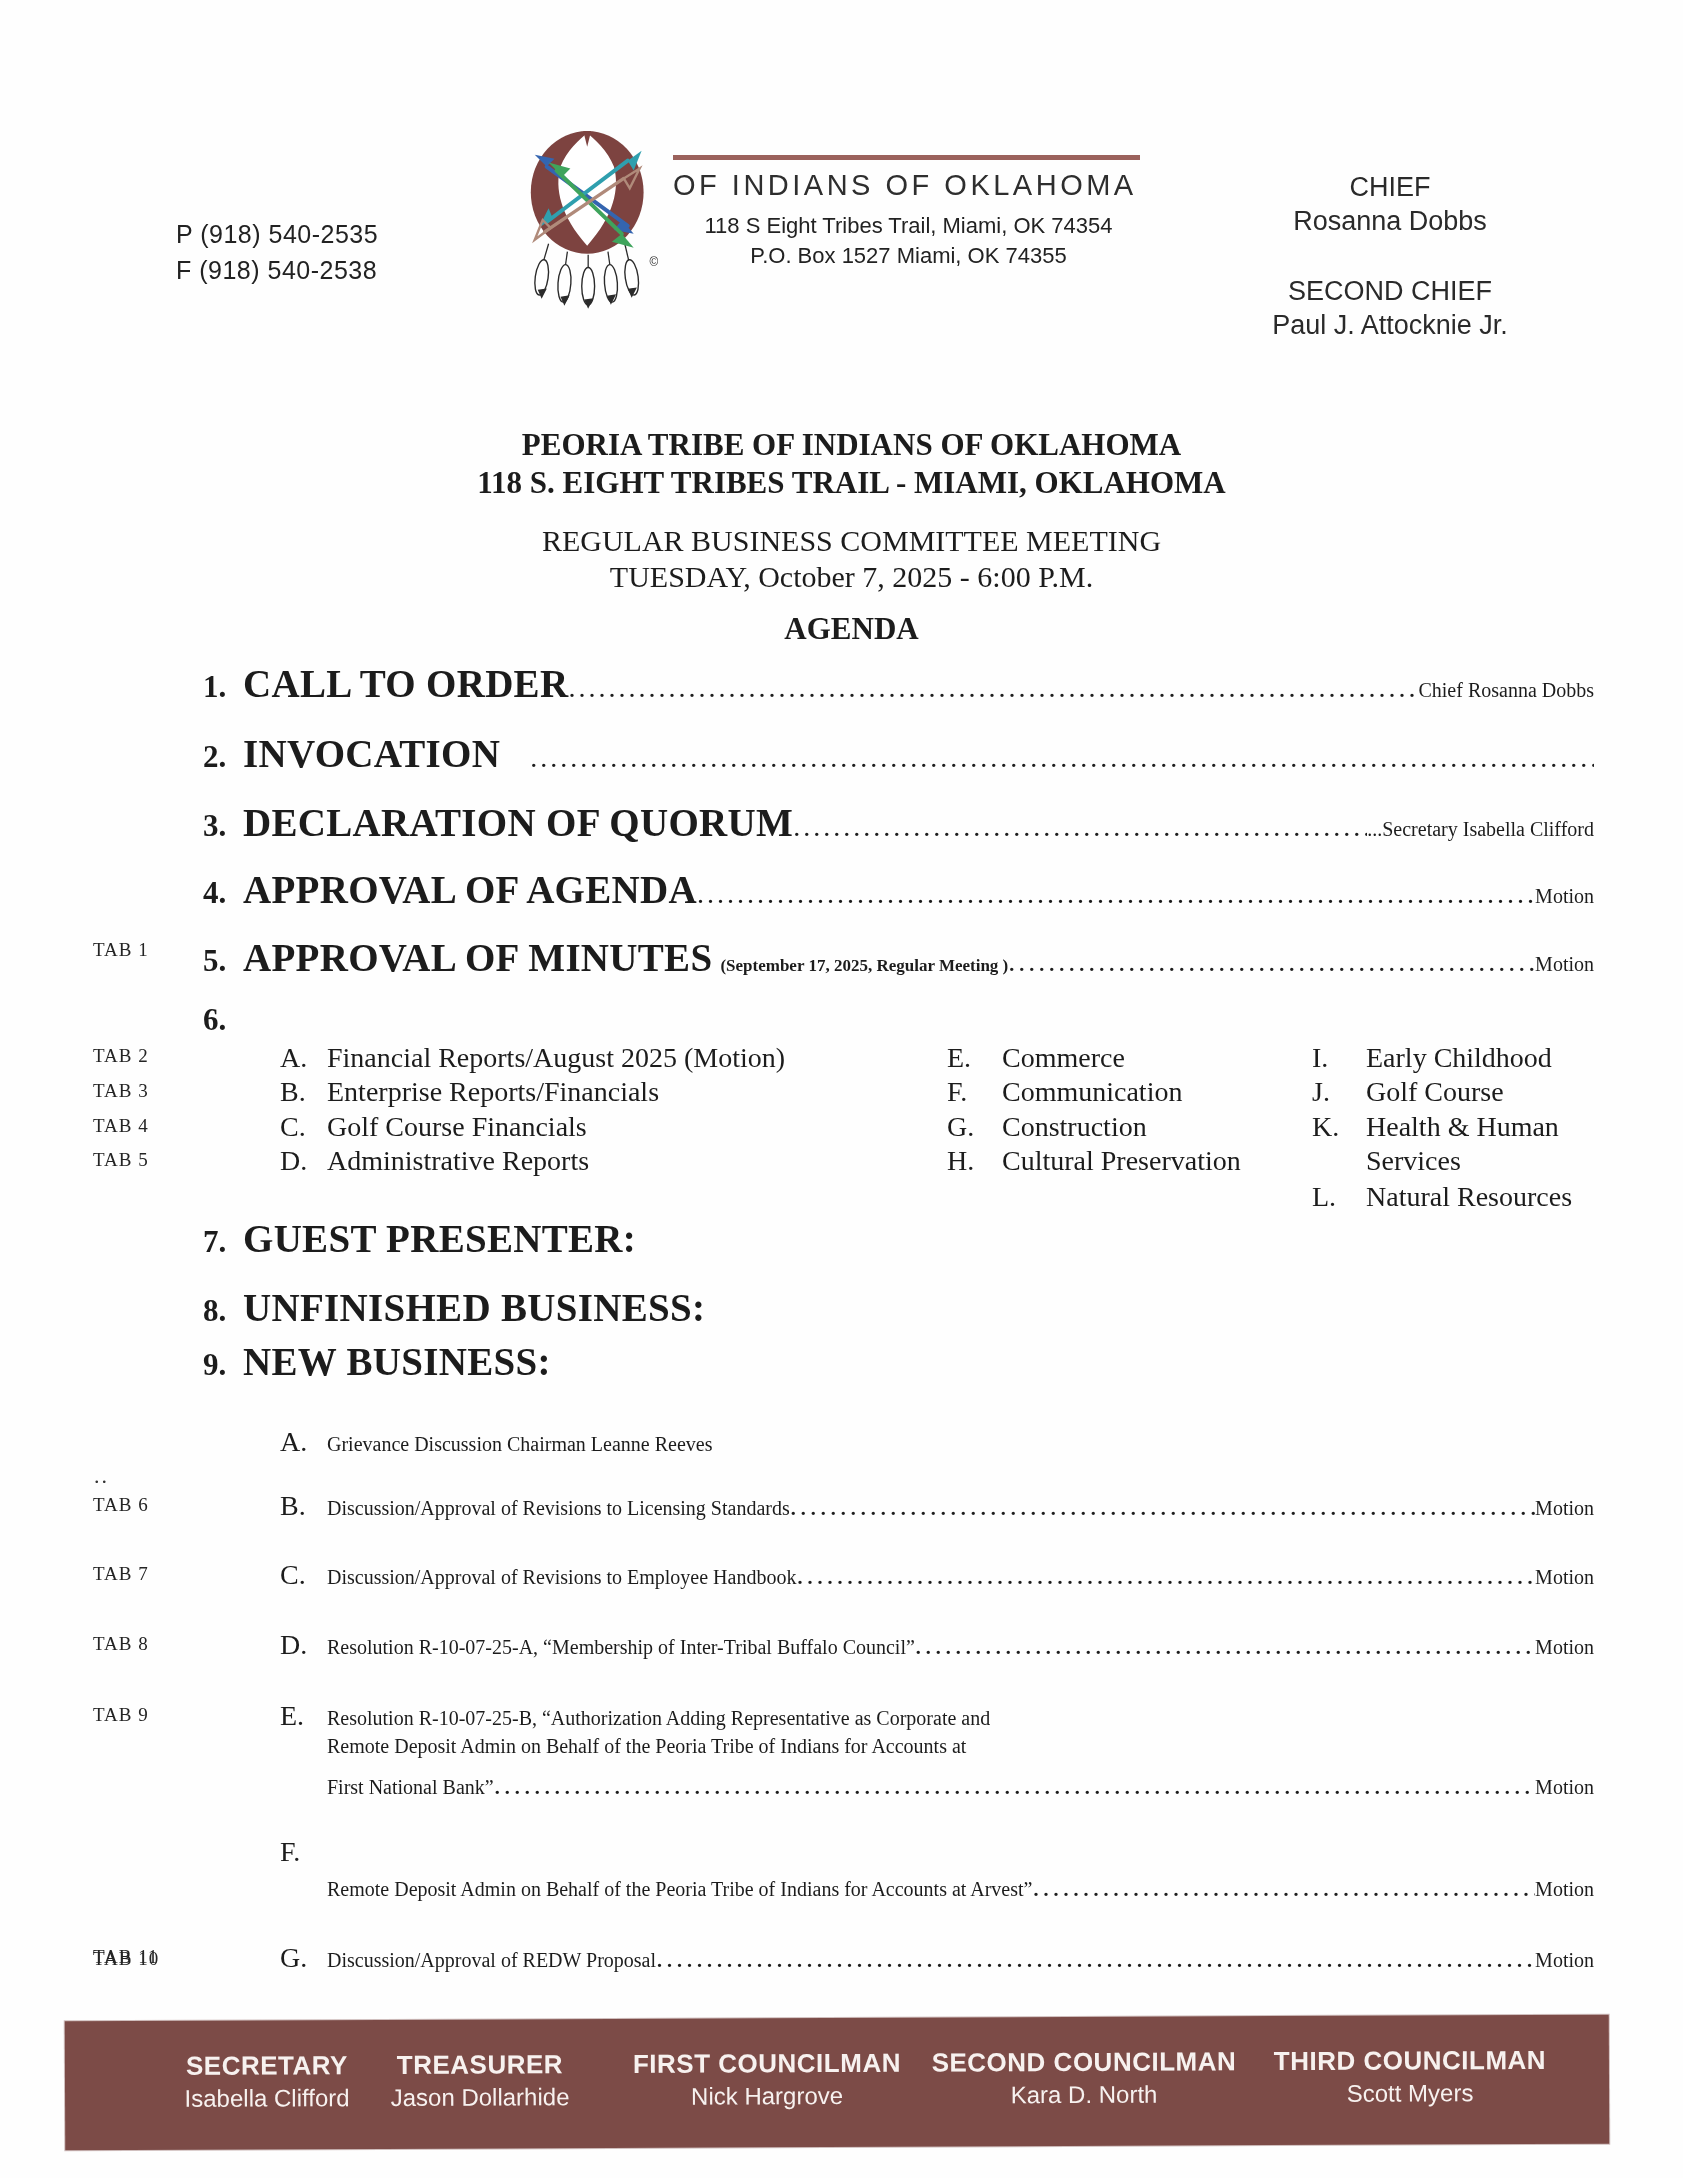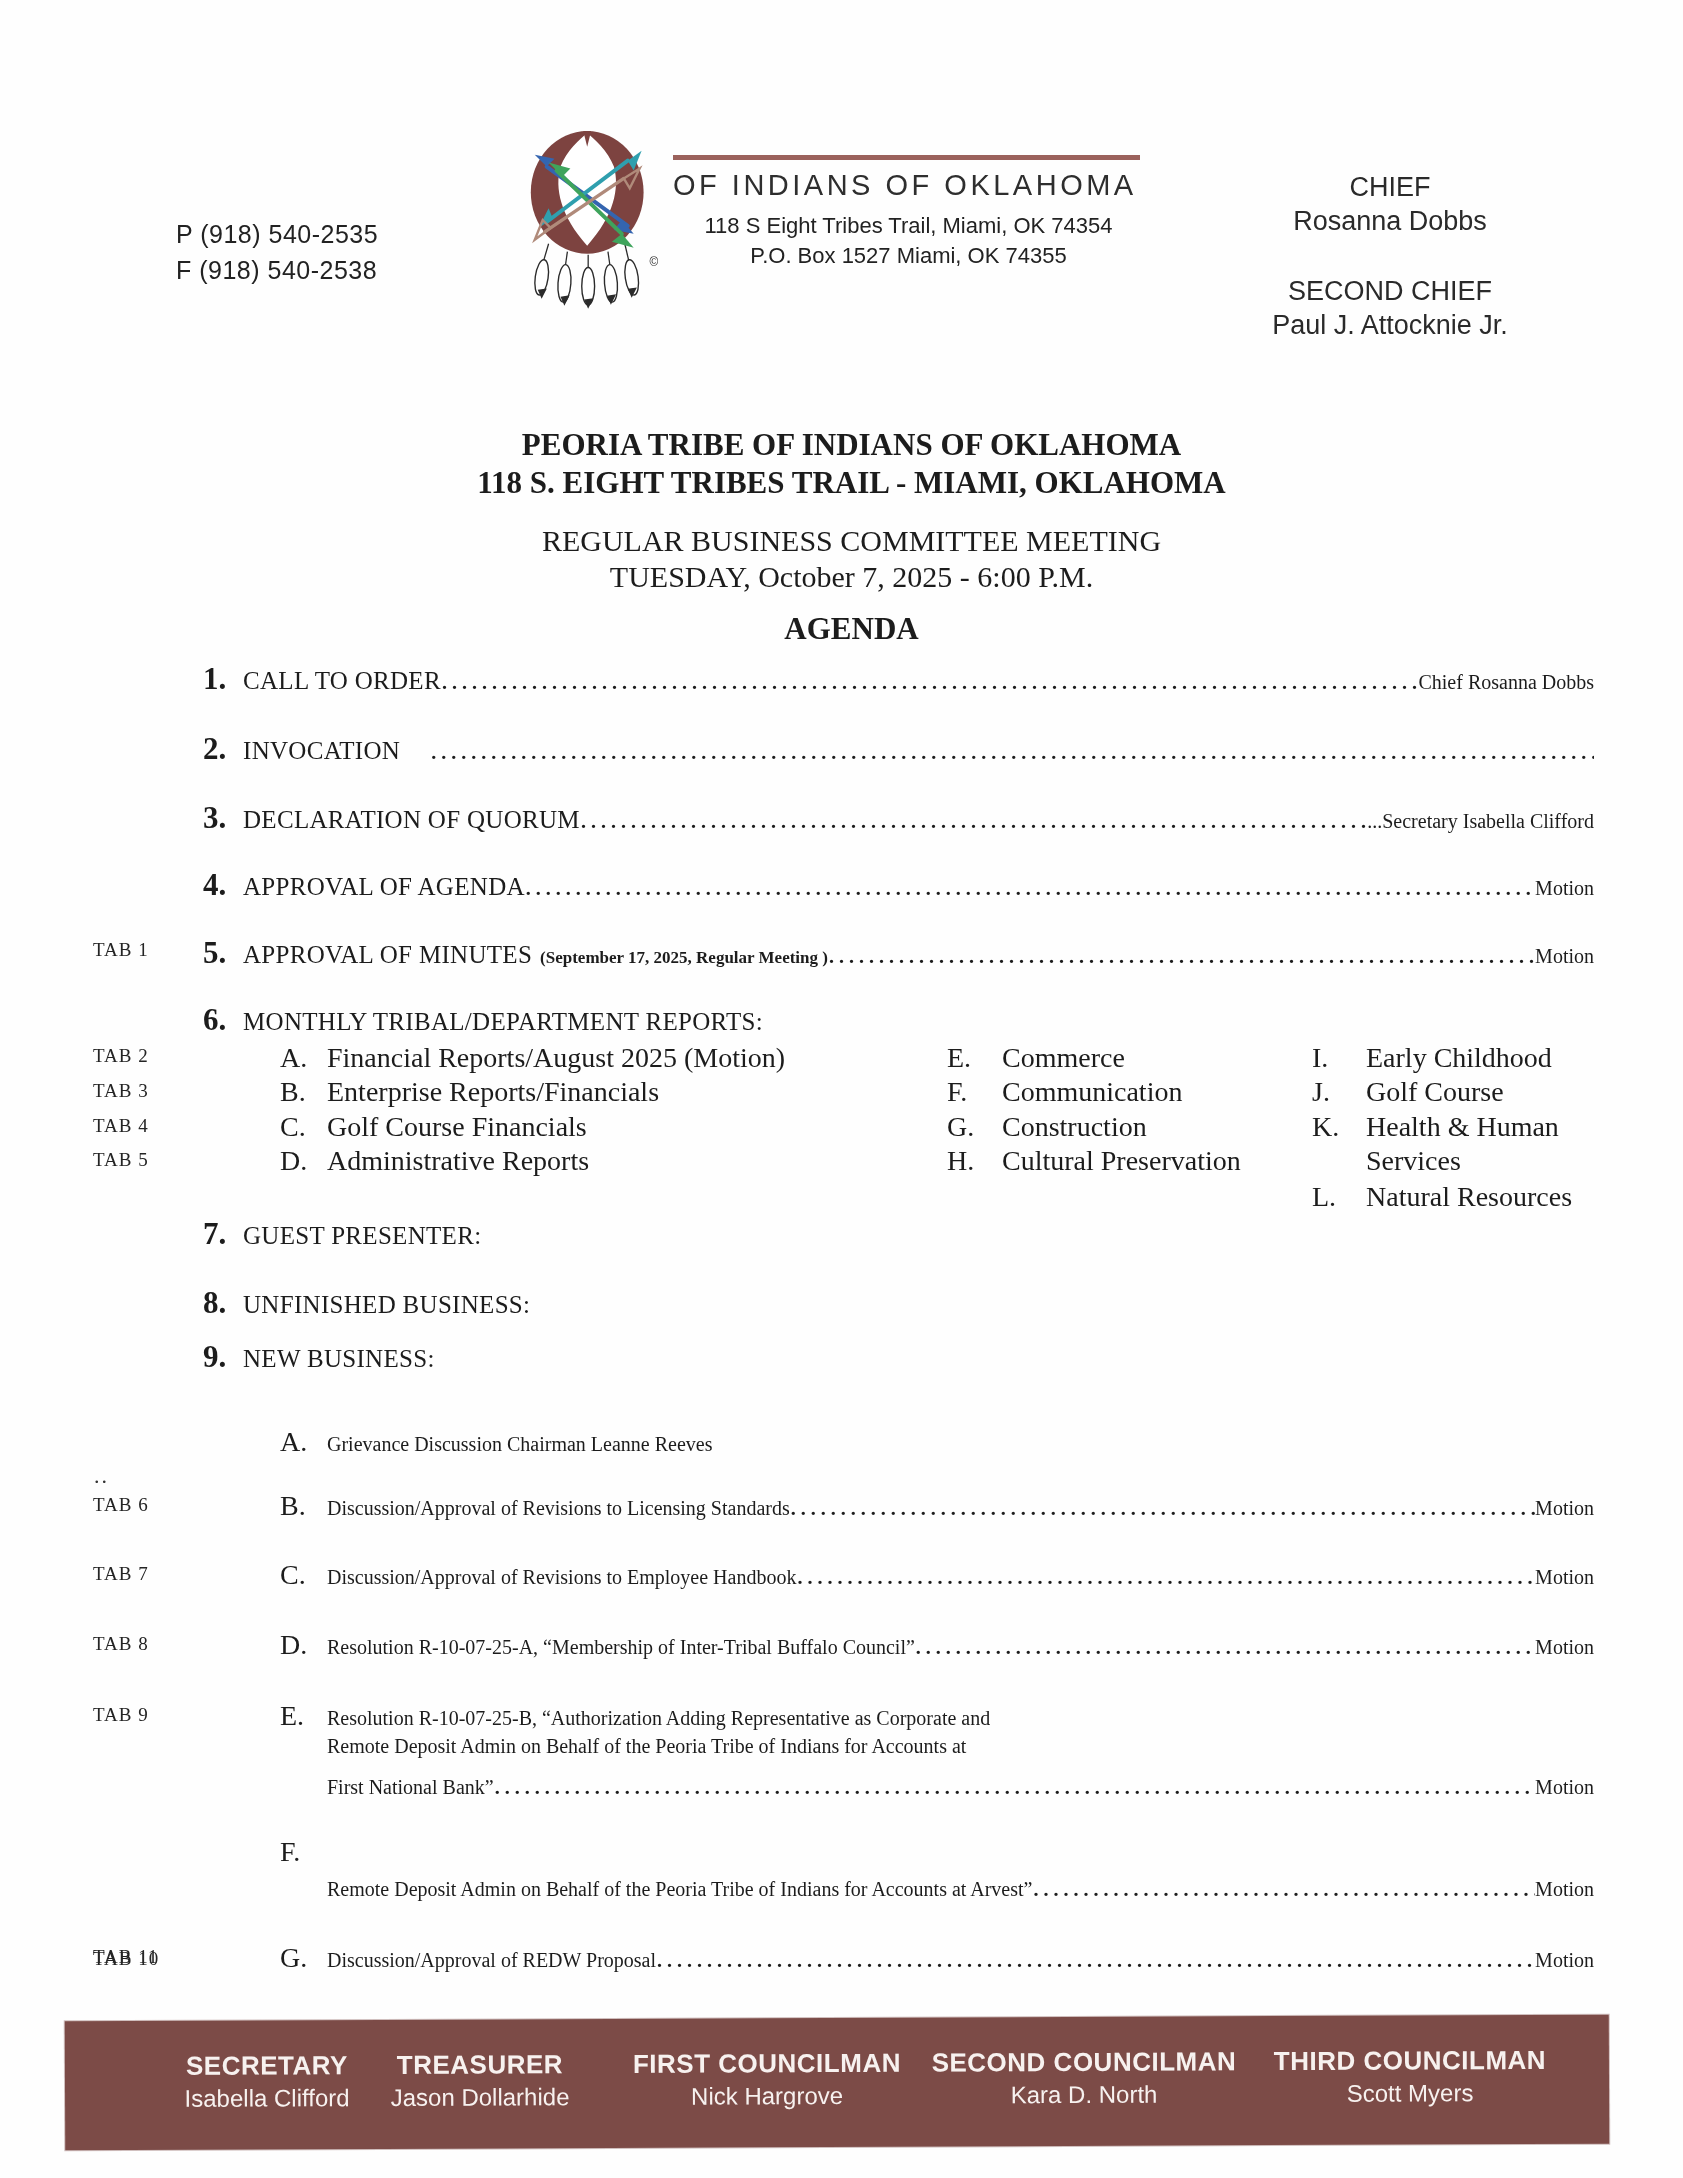--- a/index.html
+++ b/index.html
@@ -42,21 +42,21 @@
   .tblock { left:10px; width:1683px; text-align:center; white-space:nowrap; }
   .tb-bold { font-size:31px; font-weight:bold; line-height:38px; }
   .tb-norm { font-size:30px; font-weight:normal; line-height:36px; }
 
   
   .tab {
     left:93px; font-size:19px; letter-spacing:1px; color:#242424; white-space:nowrap;
   }
   .row { left:203px; width:1391px; display:flex; align-items:baseline; }
   .num { width:40px; font-size:31px; font-weight:bold; flex:0 0 auto; }
-  .head { font-size:25px; font-weight:normal; letter-spacing:0.3px; flex:0 0 auto; white-space:nowrap;text-align:center; }
+  .head { font-size:39px; font-weight:bold; letter-spacing:0.3px; flex:0 0 auto; white-space:nowrap;text-align:center; }
   .subhead { font-size:17px; font-weight:bold; margin-left:8px; flex:0 0 auto; white-space:nowrap; }
   .dots { flex:1 1 auto; overflow:hidden; white-space:nowrap; font-size:28px; letter-spacing:3px; }
   .dots::after { content:"......................................................................................................................................................................................................."; }
   .rlabel { flex:0 0 auto; font-size:20px; white-space:nowrap; }
   .sub-row { left:280px; width:1314px; display:flex; align-items:baseline; }
   .letter { width:47px; font-size:28px; flex:0 0 auto; }
   .stext { font-size:20px; flex:0 0 auto; white-space:nowrap; }
   .cont-row { left:327px; width:1267px; display:flex; align-items:baseline; }
 
   
@@ -195,21 +195,20 @@
   <div class="abs row" style="top:935px;">
     <span class="num">5.</span>
     <span class="head">APPROVAL OF MINUTES</span>
     <span class="subhead">(September 17, 2025, Regular Meeting )</span>
     <span class="dots"></span>
     <span class="rlabel">Motion</span>
   </div>
 
   <div class="abs row" style="top:1002px;">
     <span class="num">6.</span>
-    <span class="head">MONTHLY TRIBAL/DEPARTMENT REPORTS:</span>
   </div>
 
   <div class="abs tab" style="top:1045px;">TAB 2</div>
   <div class="abs gridrow" style="top:1042px;">
     <span class="g-l1">A.</span>
     <span class="g-t1">Financial Reports/August 2025 (Motion)</span>
     <span class="g-l2">E.</span>
     <span class="g-t2">Commerce</span>
     <span class="g-l3">I.</span>
     <span class="g-t3">Early Childhood</span>

